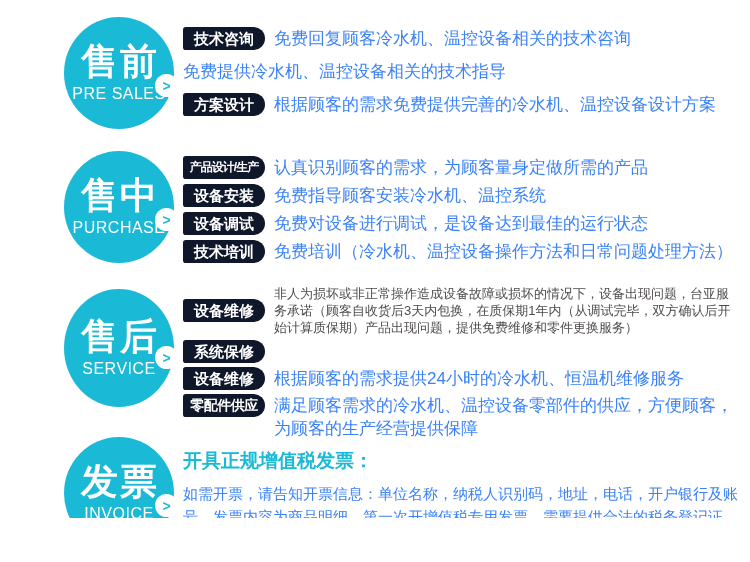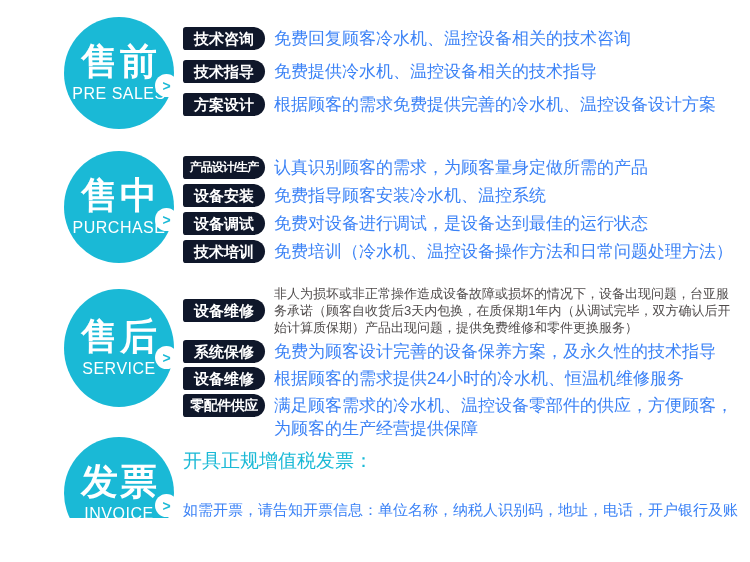--- a/index.html
+++ b/index.html
@@ -41,21 +41,21 @@
     border-radius:3px 12px 12px 3px;margin-right:9px;white-space:nowrap;overflow:hidden;
   }
   .tag-tiny{font-size:12px;letter-spacing:-1px;}
   .tag-mid{font-size:14px;letter-spacing:-0.5px;}
 
   .desc{font-size:17px;color:#3b82f6;line-height:23px;}
   .nowrap{white-space:nowrap;}
   .desc-small{font-size:13px;line-height:17px;color:#4f4b4b;width:466px;}
   .desc-wrap{width:466px;}
 
-  .invoice-heading{font-size:19px;font-weight:normal;color:#1ab9d6;margin-bottom:24px;}
+  .invoice-heading{font-size:19px;font-weight:bold;color:#1ab9d6;margin-bottom:8px;}
   .invoice-body{font-size:15px;color:#3b82f6;line-height:23px;width:556px;}
 </style>
 </head>
 <body>
 
 <div id="page">
 
   <div class="section s1">
     <div class="circle">
       <div class="circle-title">售前</div>
@@ -63,21 +63,20 @@
       <div class="badge">
         <span class="chev">&gt;</span>
       </div>
     </div>
     <div class="content">
       <div class="item">
         <span class="tag">技术咨询</span>
         <span class="desc nowrap">免费回复顾客冷水机、温控设备相关的技术咨询</span>
       </div>
       <div class="item">
-        <span class="tag">技术指导</span>
         <span class="desc nowrap">免费提供冷水机、温控设备相关的技术指导</span>
       </div>
       <div class="item">
         <span class="tag">方案设计</span>
         <span class="desc nowrap">根据顾客的需求免费提供完善的冷水机、温控设备设计方案</span>
       </div>
     </div>
   </div>
 
   <div class="section s2">
@@ -116,21 +115,20 @@
         <span class="chev">&gt;</span>
       </div>
     </div>
     <div class="content">
       <div class="item v-center">
         <span class="tag">设备维修</span>
         <span class="desc desc-small">非人为损坏或非正常操作造成设备故障或损坏的情况下，设备出现问题，台亚服务承诺（顾客自收货后3天内包换，在质保期1年内（从调试完毕，双方确认后开始计算质保期）产品出现问题，提供免费维修和零件更换服务）</span>
       </div>
       <div class="item">
         <span class="tag">系统保修</span>
-        <span class="desc nowrap">免费为顾客设计完善的设备保养方案，及永久性的技术指导</span>
       </div>
       <div class="item">
         <span class="tag">设备维修</span>
         <span class="desc nowrap">根据顾客的需求提供24小时的冷水机、恒温机维修服务</span>
       </div>
       <div class="item">
         <span class="tag tag-mid">零配件供应</span>
         <span class="desc desc-wrap">满足顾客需求的冷水机、温控设备零部件的供应，方便顾客，为顾客的生产经营提供保障</span>
       </div>
     </div>

